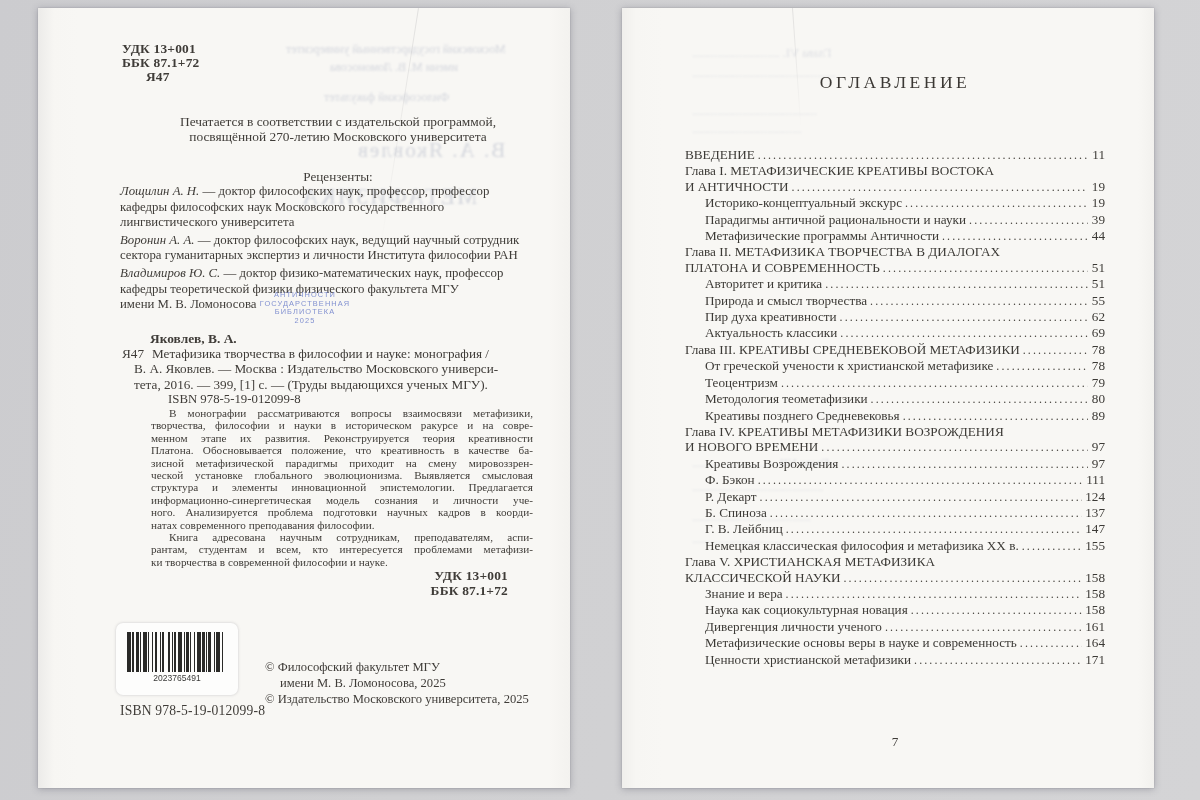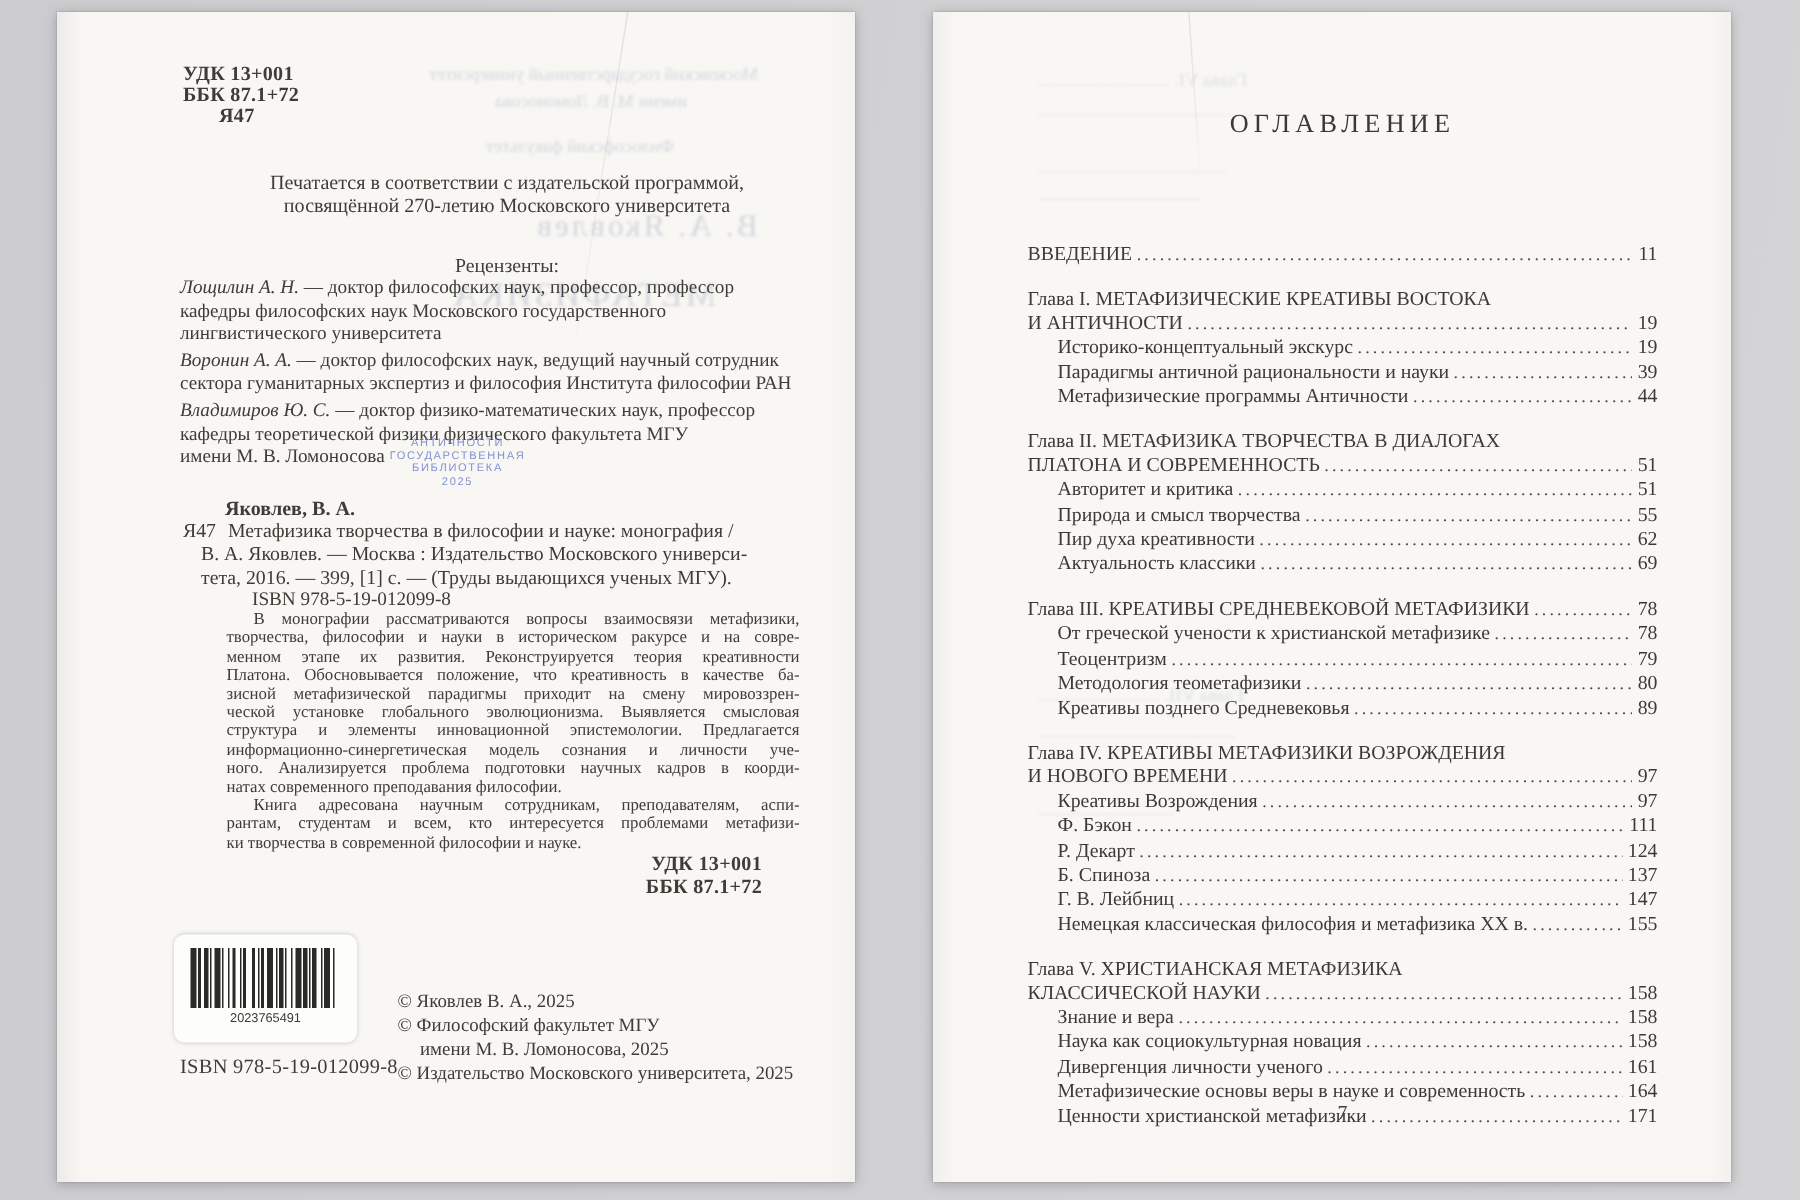--- a/index.html
+++ b/index.html
@@ -48,21 +48,21 @@
   .gapb{background:transparent;}
   .bc-num{position:absolute;left:0;top:50px;width:100%;text-align:center;
           font-family:"Liberation Sans","DejaVu Sans",sans-serif;font-size:8.5px;color:#3a3a38;}
   .isbn-bottom{left:82px;top:695px;font-size:13.6px;letter-spacing:.2px;}
   .copyright{left:227px;top:652px;font-size:12.6px;line-height:15.9px;white-space:nowrap;}
   .copyright .indent{padding-left:15px;}
   
   .toc-title{left:63px;top:64px;width:420px;text-align:center;font-size:17.5px;
              letter-spacing:3.5px;color:#3b3834;}
   .toc{left:63px;top:139px;width:420px;font-size:13.2px;line-height:15.4px;color:#3c3a36;}
-  .toc-entry.gap{margin-top:14px;}
+  .toc-entry.gap{}
   .toc-entry.lvl1{padding-left:20px;}
   .toc-row{display:flex;align-items:baseline;}
   .toc-text{white-space:nowrap;}
   .lead{flex:1;overflow:hidden;white-space:nowrap;margin:0 3px;color:#4b4842;}
   .lead::after{content:"....................................................................................................................................";letter-spacing:2.1px;font-size:12px;}
   .toc-page{text-align:right;min-width:14px;}
   .folio{left:63px;top:726px;width:420px;text-align:center;font-size:13.2px;}
 </style>
 </head>
 <body>
@@ -90,21 +90,21 @@
       </div>
     <div class="abs rev-head">Рецензенты:</div>
     <div class="abs reviewers" id="reviewers">
         <div class="rev">
           <div class="rev-line"><span class="it">Лощилин А. Н.</span><span> — доктор философских наук, профессор, профессор</span></div>
           <div class="rev-line">кафедры философских наук Московского государственного</div>
           <div class="rev-line">лингвистического университета</div>
         </div>
         <div class="rev">
           <div class="rev-line"><span class="it">Воронин А. А.</span><span> — доктор философских наук, ведущий научный сотрудник</span></div>
-          <div class="rev-line">сектора гуманитарных экспертиз и философия Института философии РАН</div>
+          <div class="rev-line">сектора гуманитарных экспертиз и личности Института философии РАН</div>
         </div>
         <div class="rev">
           <div class="rev-line"><span class="it">Владимиров Ю. С.</span><span> — доктор физико-математических наук, профессор</span></div>
           <div class="rev-line">кафедры теоретической физики физического факультета МГУ</div>
           <div class="rev-line">имени М. В. Ломоносова</div>
         </div>
       </div>
 
     <div class="abs stamp" id="stamp" style="color: rgb(117, 134, 205);">
         <div>АНТИЧНОСТИ</div>
@@ -195,21 +195,20 @@
           <div class="gapb" style="width: 1.32px;"></div>
           <div class="bar" style="width: 3.96px;"></div>
           <div class="gapb" style="width: 1.32px;"></div>
           <div class="bar" style="width: 1.32px;"></div>
           <div class="gapb" style="width: 2.64px;"></div>
         </div>
       <div class="bc-num">2023765491</div>
     </div>
     <div class="abs isbn-bottom">ISBN 978-5-19-012099-8</div>
     <div class="abs copyright" id="copyright">
-        <div>© Яковлев В. А., 2025</div>
         <div>© Философский факультет МГУ</div>
         <div class="indent">имени М. В. Ломоносова, 2025</div>
         <div>© Издательство Московского университета, 2025</div>
       </div>
   </div>
 
   <div class="page page-right">
     <div class="crease" style="left:170px;top:0;height:120px;transform:rotate(-4deg);transform-origin:top left;"></div>
     <div id="ghostRight">
         <div class="ghost" style="left: 70px; top: 38px; font-size: 12.5px; opacity: 0.3;">Глава VI. ............................</div>

